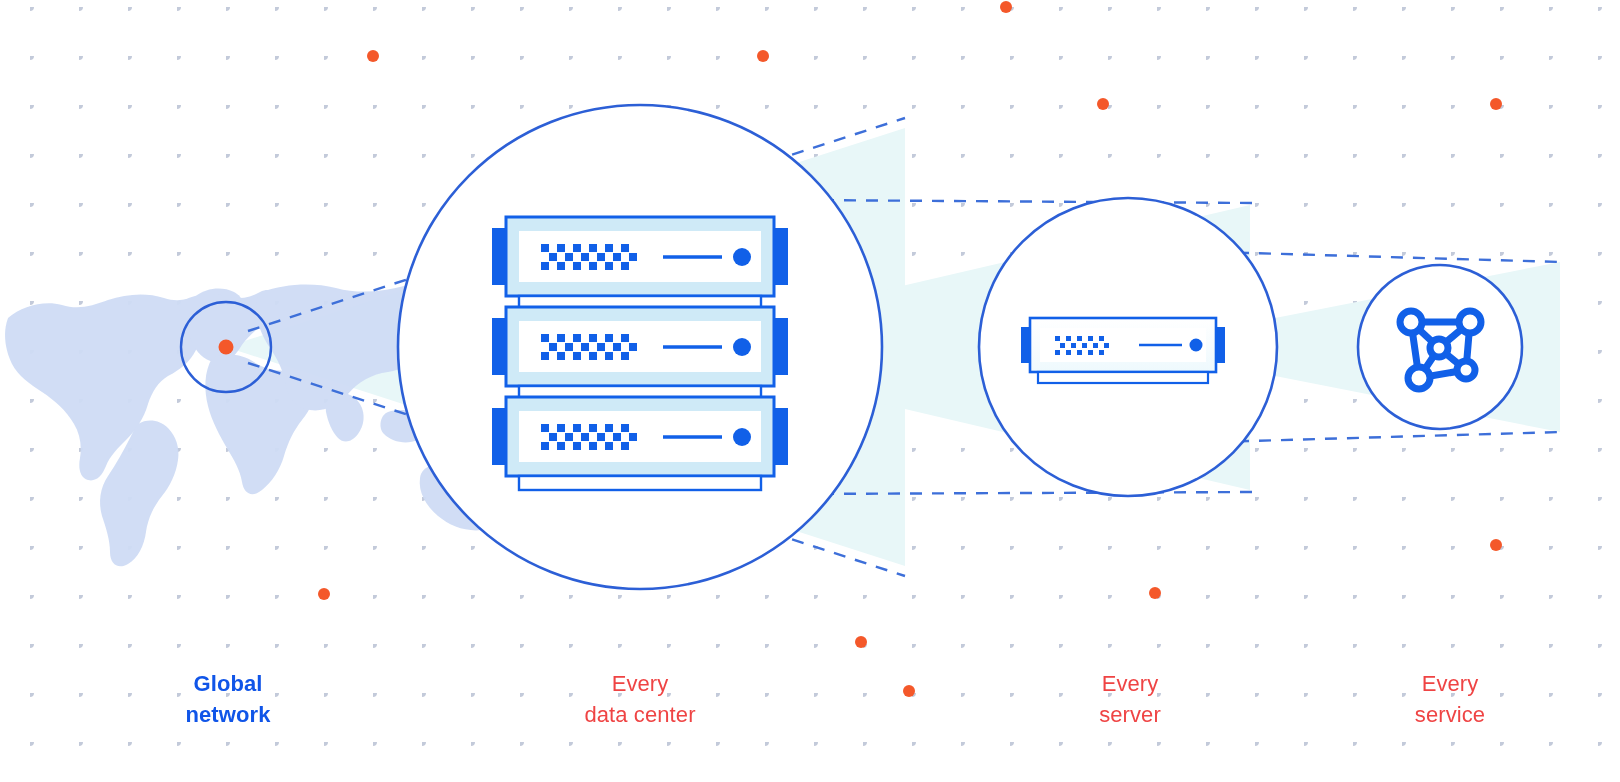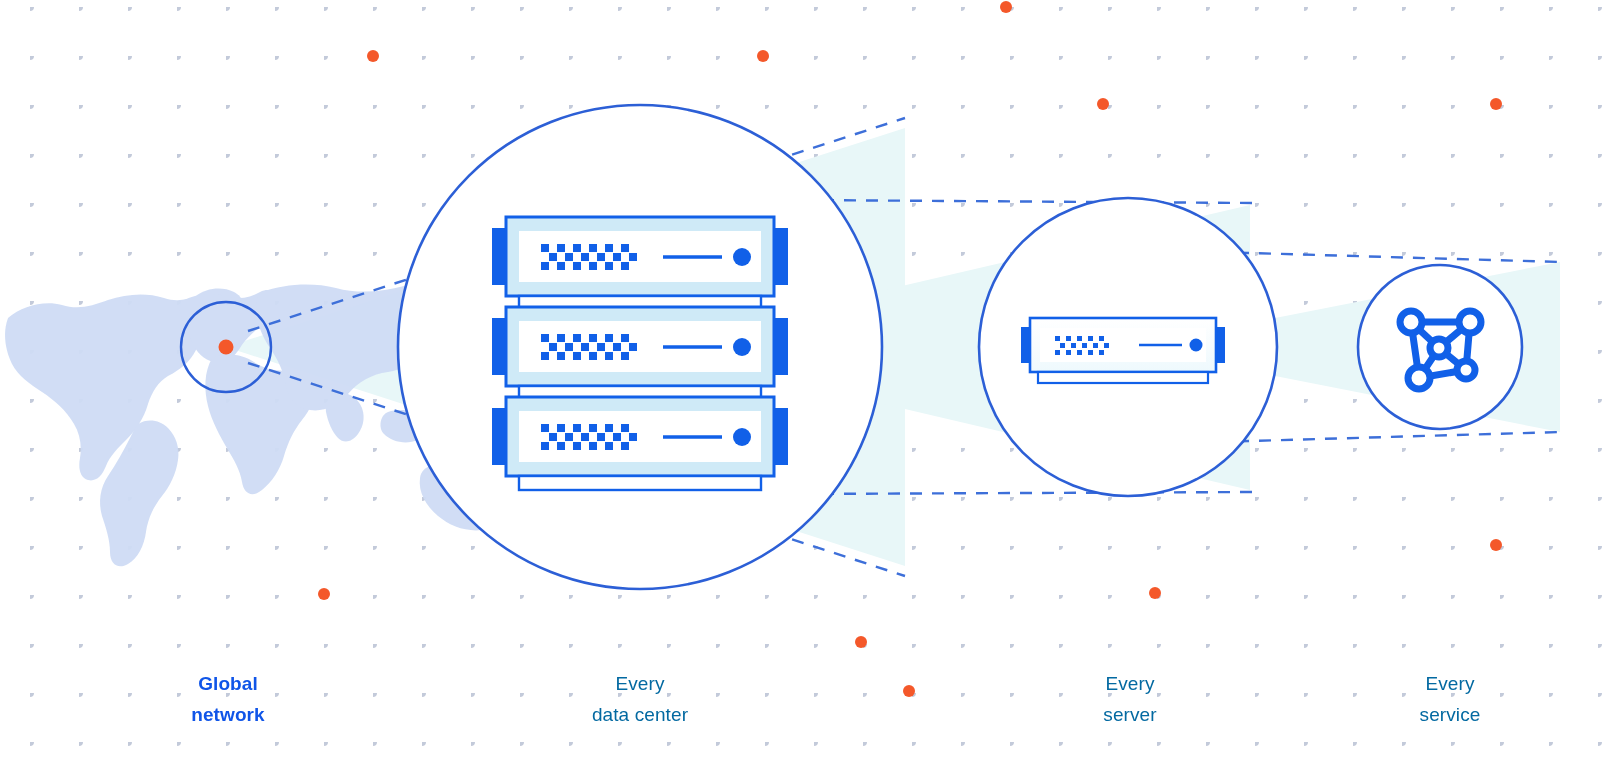--- a/index.html
+++ b/index.html
@@ -22,28 +22,28 @@
     top: 0;
     left: 0;
     width: 1620px;
     height: 782px;
     display: block;
   }
   .label {
     position: absolute;
     text-align: center;
     font-family: "Liberation Sans", sans-serif;
-    font-size: 19px;
+    font-size: 22px;
     line-height: 31px;
     font-weight: 400;
     letter-spacing: 0.1px;
     white-space: pre-line;
     pointer-events: auto;
   }
-  .label-dark { color: #0369a1; }
+  .label-dark { color: #ef4444; }
   .label-accent { color: #1055e8; font-weight: 700; }
 </style>
 </head>
 <body>
 
 <div id="scene">
 
   <svg id="scene-svg" viewBox="0 0 1620 782" xmlns="http://www.w3.org/2000/svg">
 
     <defs>

